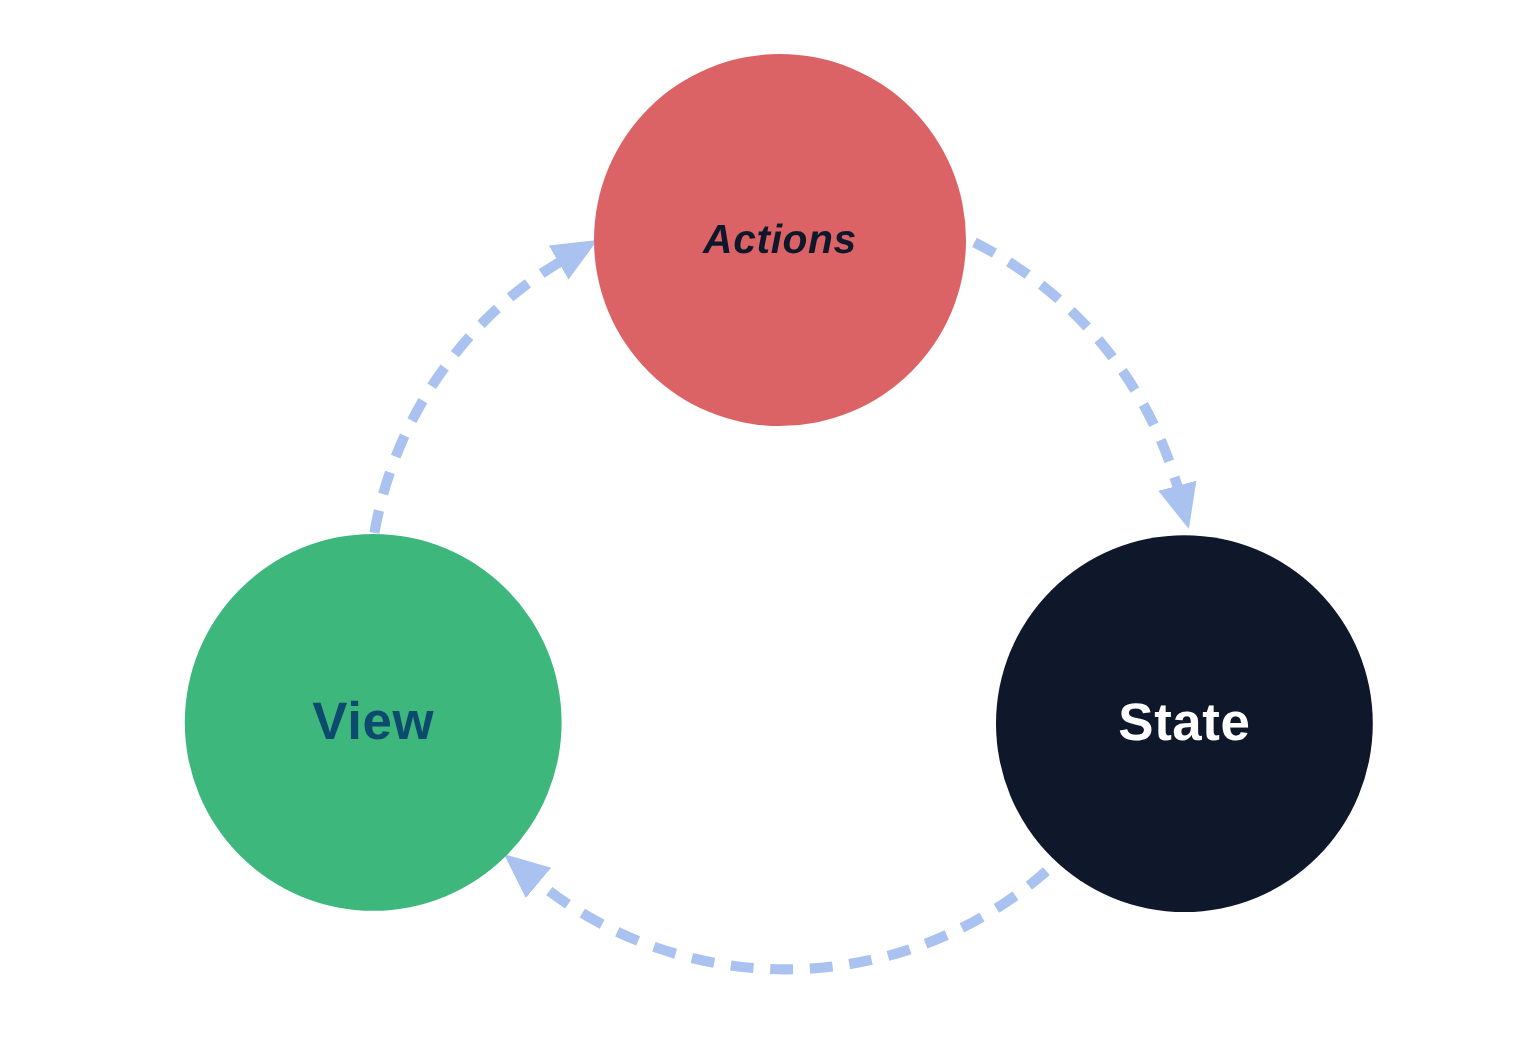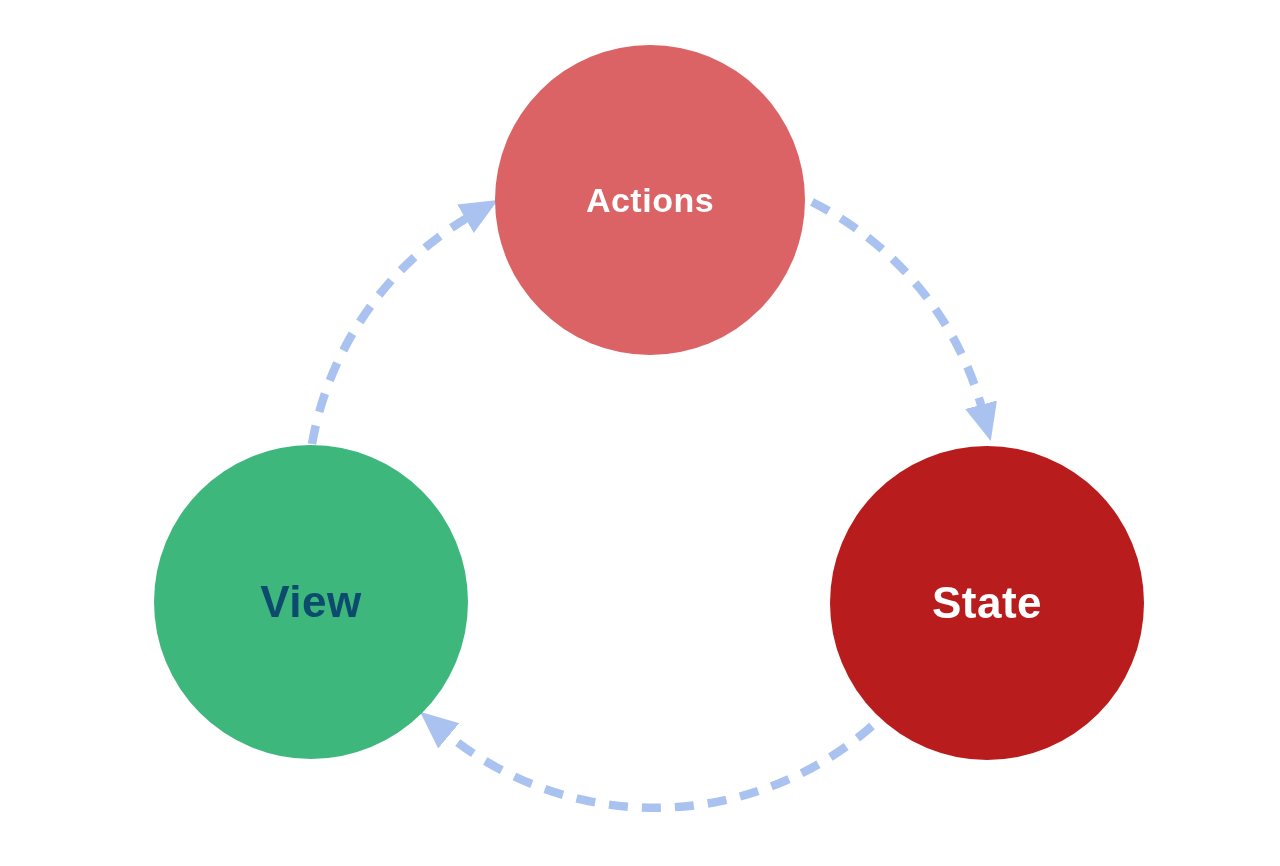--- a/index.html
+++ b/index.html
@@ -60,25 +60,25 @@
       </marker>
     </defs>
 
     <path class="cycle-arc" d="M 312 444 A 330 330 0 0 1 472 215" marker-end="url(#arrowhead)" style="stroke: rgb(169, 194, 240);"></path>
 
     <path class="cycle-arc" d="M 812 202 A 330 330 0 0 1 983 412" marker-end="url(#arrowhead)" style="stroke: rgb(169, 194, 240);"></path>
 
     <path class="cycle-arc" d="M 872 726 A 330 330 0 0 1 443 731" marker-end="url(#arrowhead)" style="stroke: rgb(169, 194, 240);"></path>
   </svg>
 
-  <div class="node node-actions" style="background-color: rgb(219, 99, 102); color: #ffffff;">
+  <div class="node node-actions" style="background-color: rgb(219, 99, 102); color: #0f172a; font-style: italic;">
     <span class="node-label">Actions</span>
   </div>
 
   <div class="node node-view" style="background-color: rgb(62, 183, 125); color: #0c4a6e;">
     <span class="node-label">View</span>
   </div>
 
-  <div class="node node-state" style="background-color: #b91c1c; color: rgb(255, 255, 255);">
+  <div class="node node-state" style="background-color: #0f172a; color: rgb(255, 255, 255);">
     <span class="node-label">State</span>
   </div>
 
 </div>
 
 </body></html>

